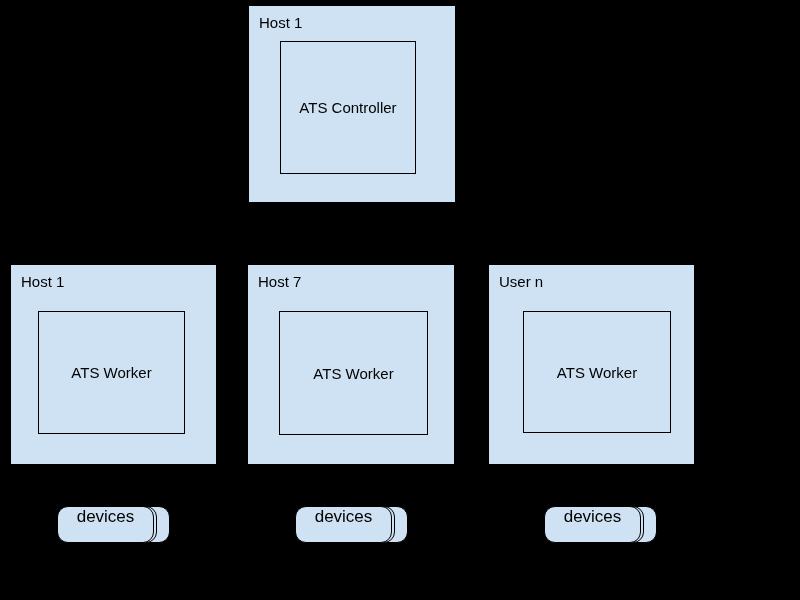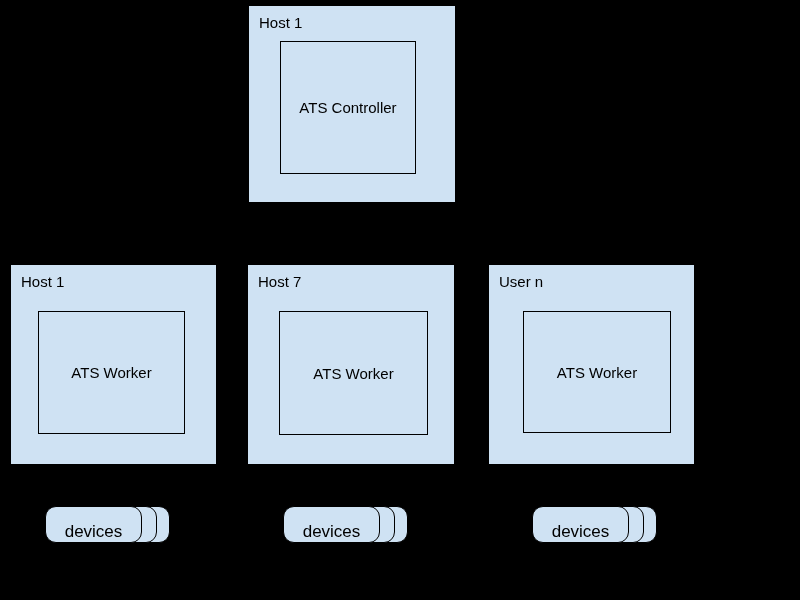--- a/index.html
+++ b/index.html
@@ -80,23 +80,23 @@
     width: 97px;
     height: 37px;
     background: #cfe2f3;
     border: 1.5px solid #000;
     border-radius: 11px;
     box-sizing: border-box;
   }
   .devices-card.back-2 { left: 28px; }
   .devices-card.back-1 { left: 15px; }
   .devices-card.front {
-    left: 0;
+    left: 12px;
     display: flex;
-    align-items: flex-end;
+    align-items: flex-start;
     justify-content: center;
     font-size: 17px;
   }
 
   #devices-1 { left: 45px;  top: 506px; }
   #devices-2 { left: 283px; top: 506px; }
   #devices-3 { left: 532px; top: 506px; }
 </style>
 </head>
 <body>

